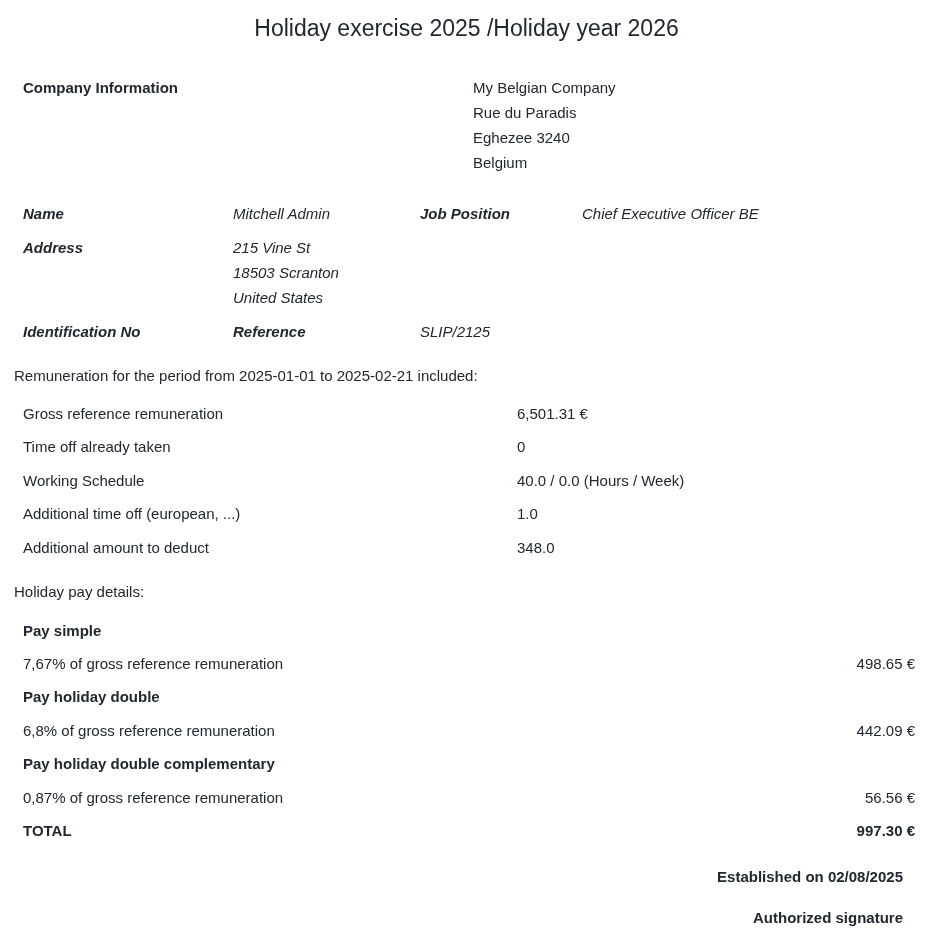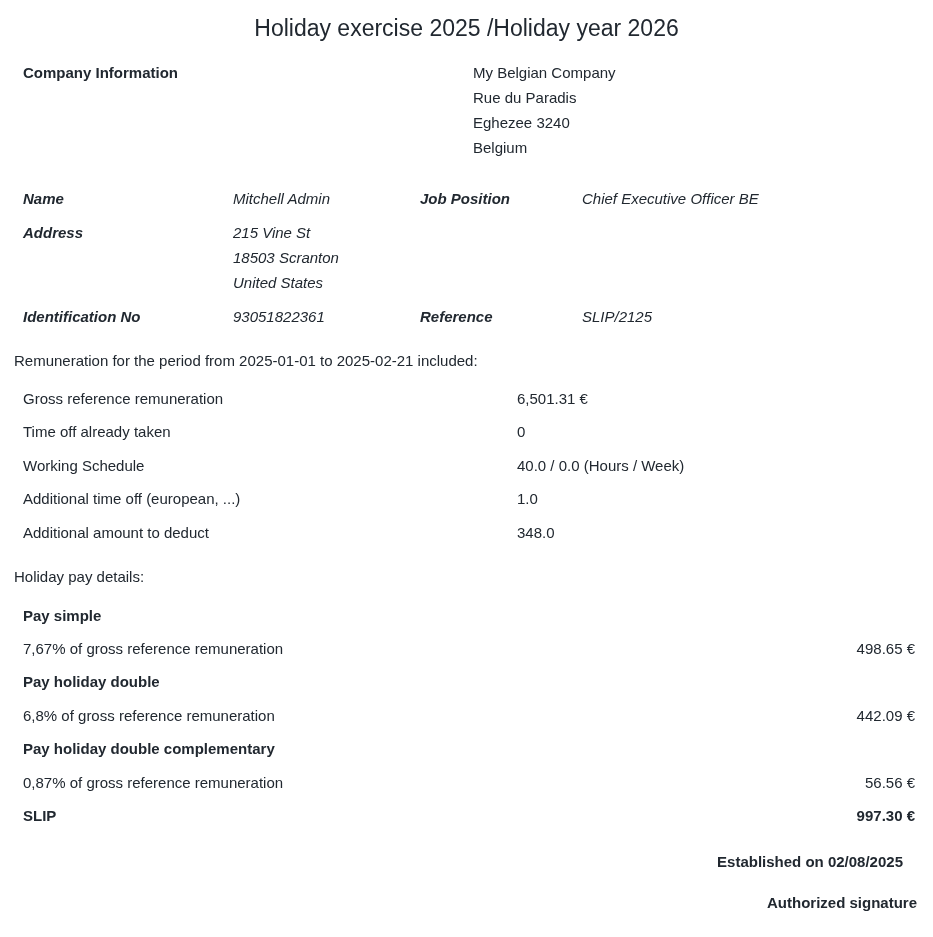--- a/index.html
+++ b/index.html
@@ -21,21 +21,21 @@
     line-height: 28px;
     font-weight: 400;
   }
 
   .bold { font-weight: 700; }
 
   .line { line-height: 25px; }
 
   
   .company-row {
-    margin-top: 18px;
+    margin-top: 33px;
     padding-left: 23px;
     display: flex;
   }
   .company-row .label-col { width: 450px; font-weight: 700; line-height: 25px; }
   .company-lines .line { line-height: 25px; }
 
   
   .person-grid {
     margin-top: 26px;
     padding-left: 23px;
@@ -68,21 +68,21 @@
   
   .established {
     margin-top: 21px;
     padding-right: 30px;
     text-align: right;
     font-weight: 700;
     line-height: 25px;
   }
   .signature {
     margin-top: 16px;
-    padding-right: 16px;
+    padding-right: 30px;
     text-align: right;
     font-weight: 700;
     line-height: 25px;
   }
 </style>
 </head>
 <body>
 
 <div class="doc">
 
@@ -110,21 +110,20 @@
       <div>
         <div class="line">215 Vine St</div>
         <div class="line">18503 Scranton</div>
         <div class="line">United States</div>
       </div>
       <div></div>
       <div></div>
     </div>
     <div class="person-row">
       <div class="bold">Identification No</div>
-      <div>93051822361</div>
       <div class="bold">Reference</div>
       <div>SLIP/2125</div>
     </div>
   </div>
 
   <div class="intro1">Remuneration for the period from 2025-01-01 to 2025-02-21 included:</div>
 
   <div class="remu-table">
     <div class="remu-row">
       <div class="remu-label">Gross reference remuneration</div>
@@ -169,21 +168,21 @@
     </div>
     <div class="pay-row">
       <div class="bold">Pay holiday double complementary</div>
       <div></div>
     </div>
     <div class="pay-row">
       <div>0,87% of gross reference remuneration</div>
       <div>56.56 €</div>
     </div>
     <div class="pay-row">
-      <div class="bold">SLIP</div>
+      <div class="bold">TOTAL</div>
       <div class="bold">997.30 €</div>
     </div>
   </div>
 
   <div class="established">Established on 02/08/2025</div>
   <div class="signature">Authorized signature</div>
 
 </div>
 
 </body></html>

